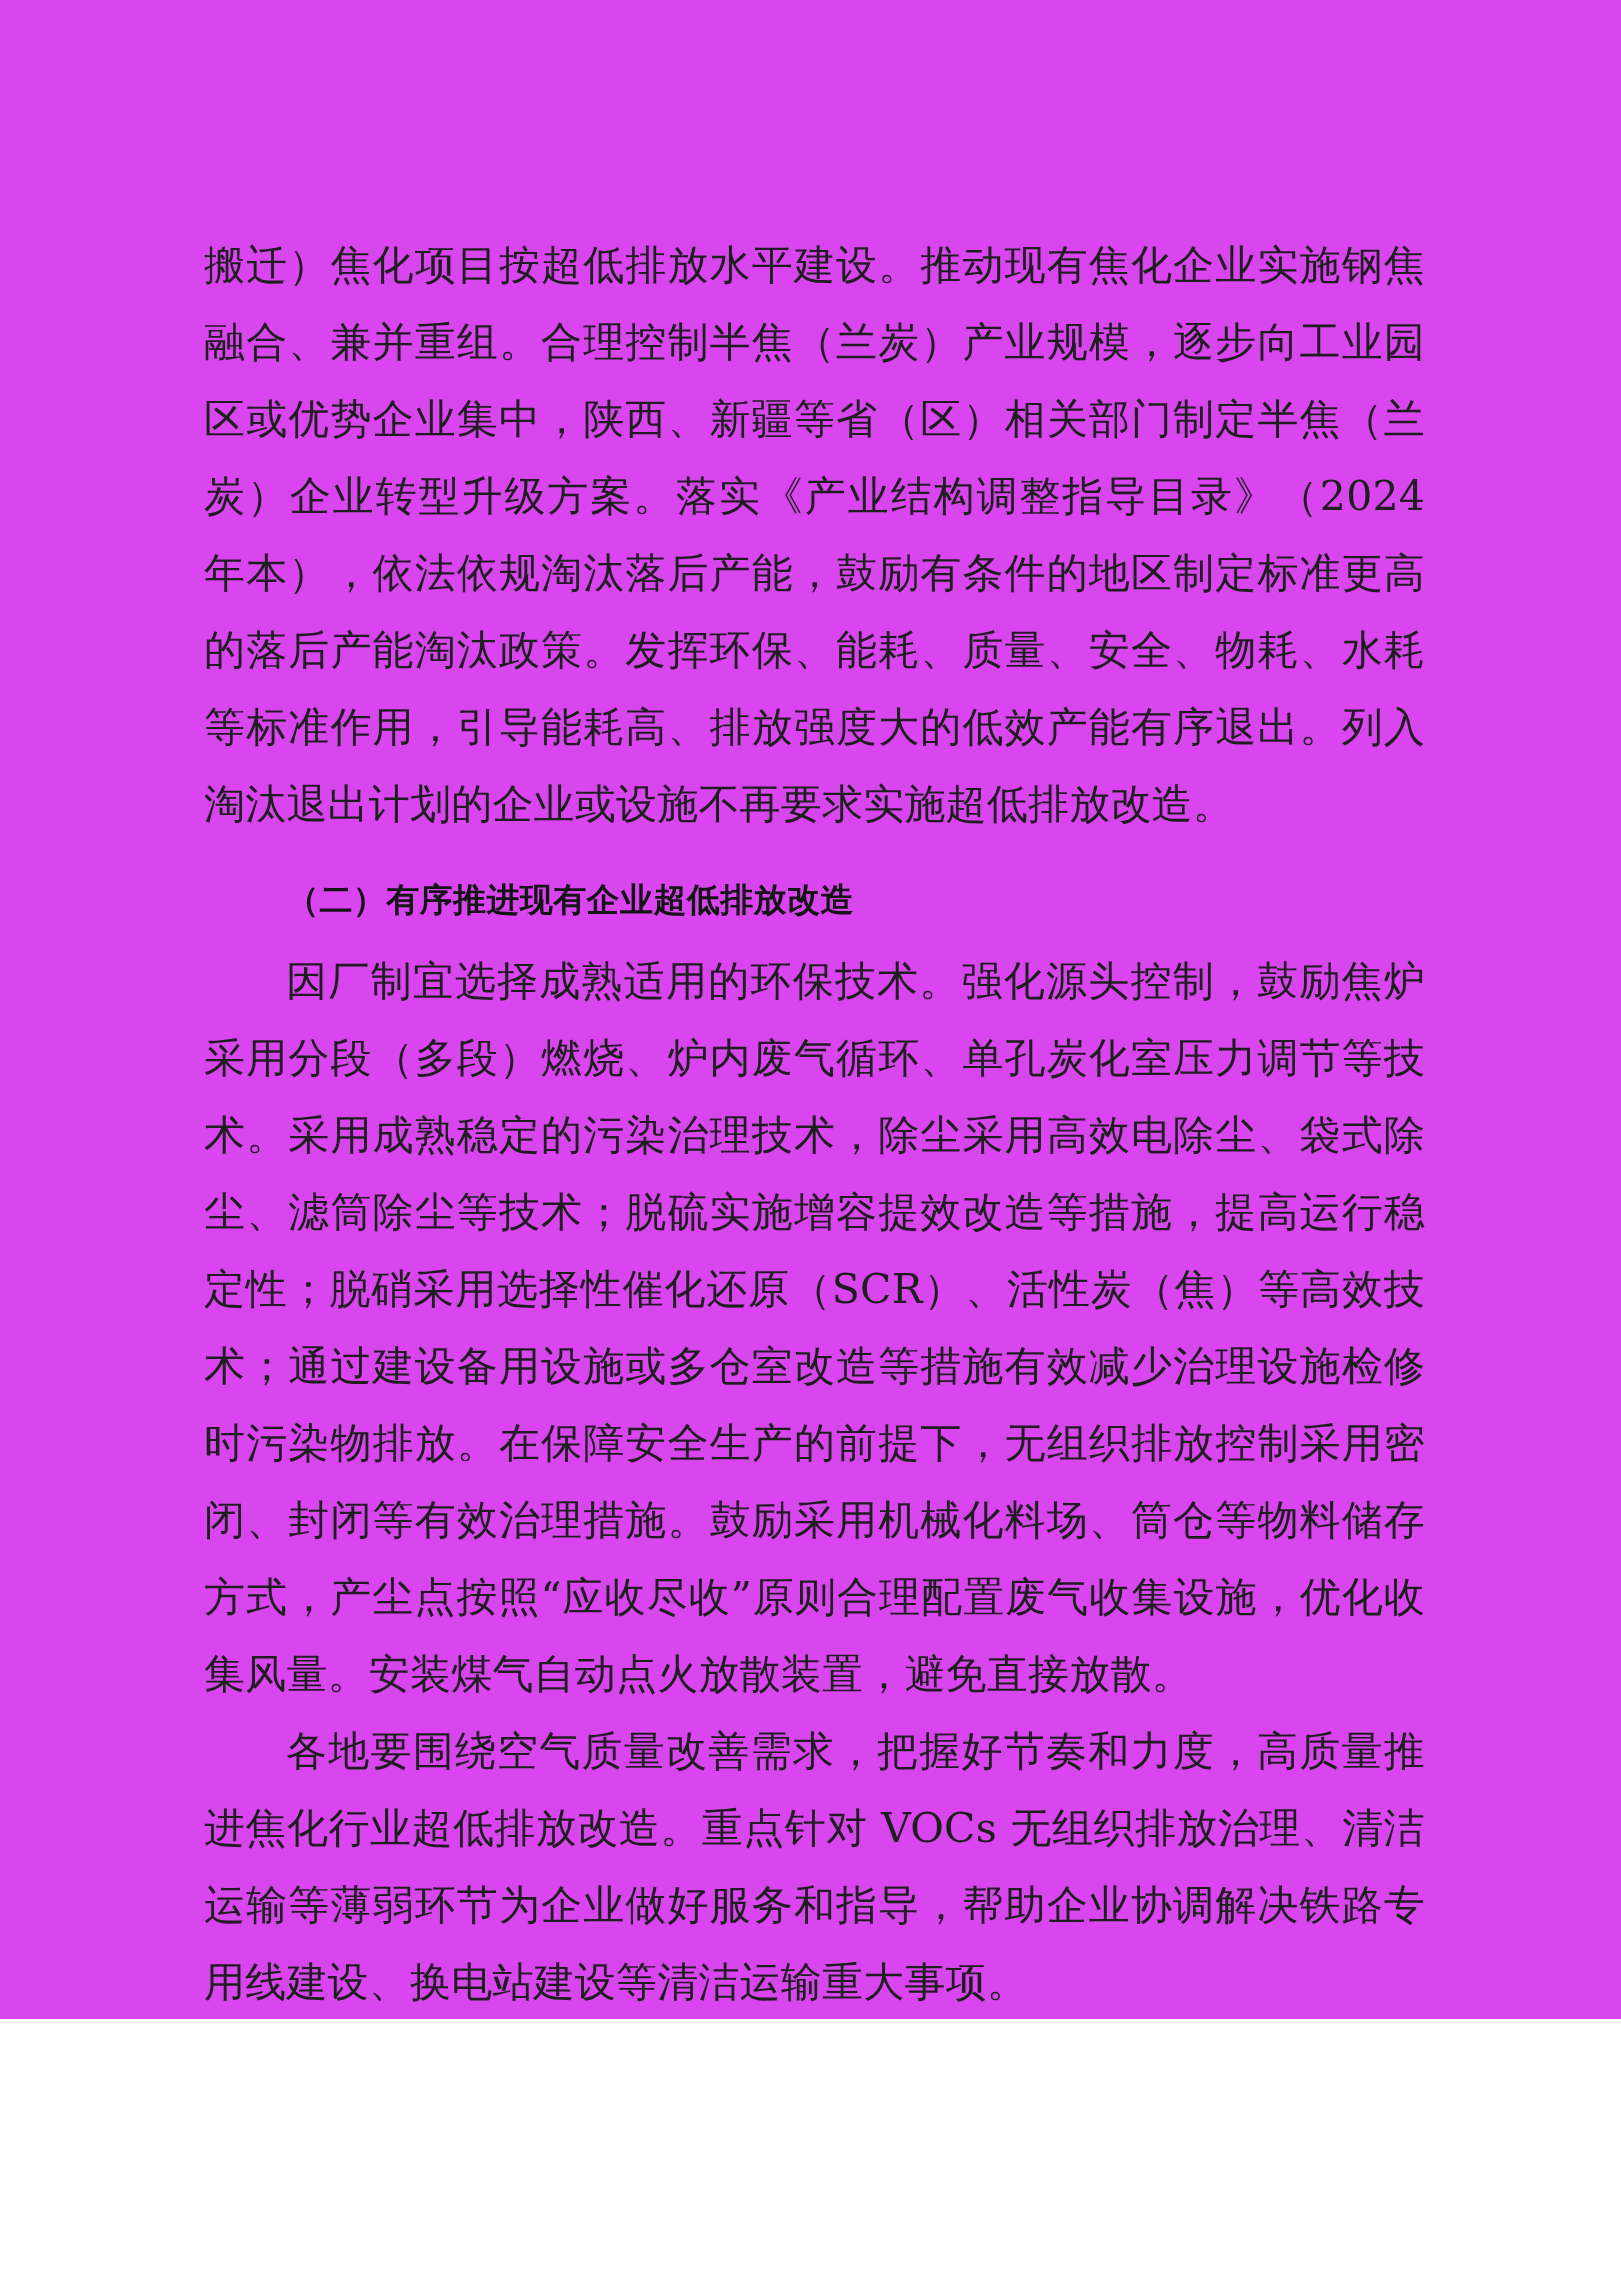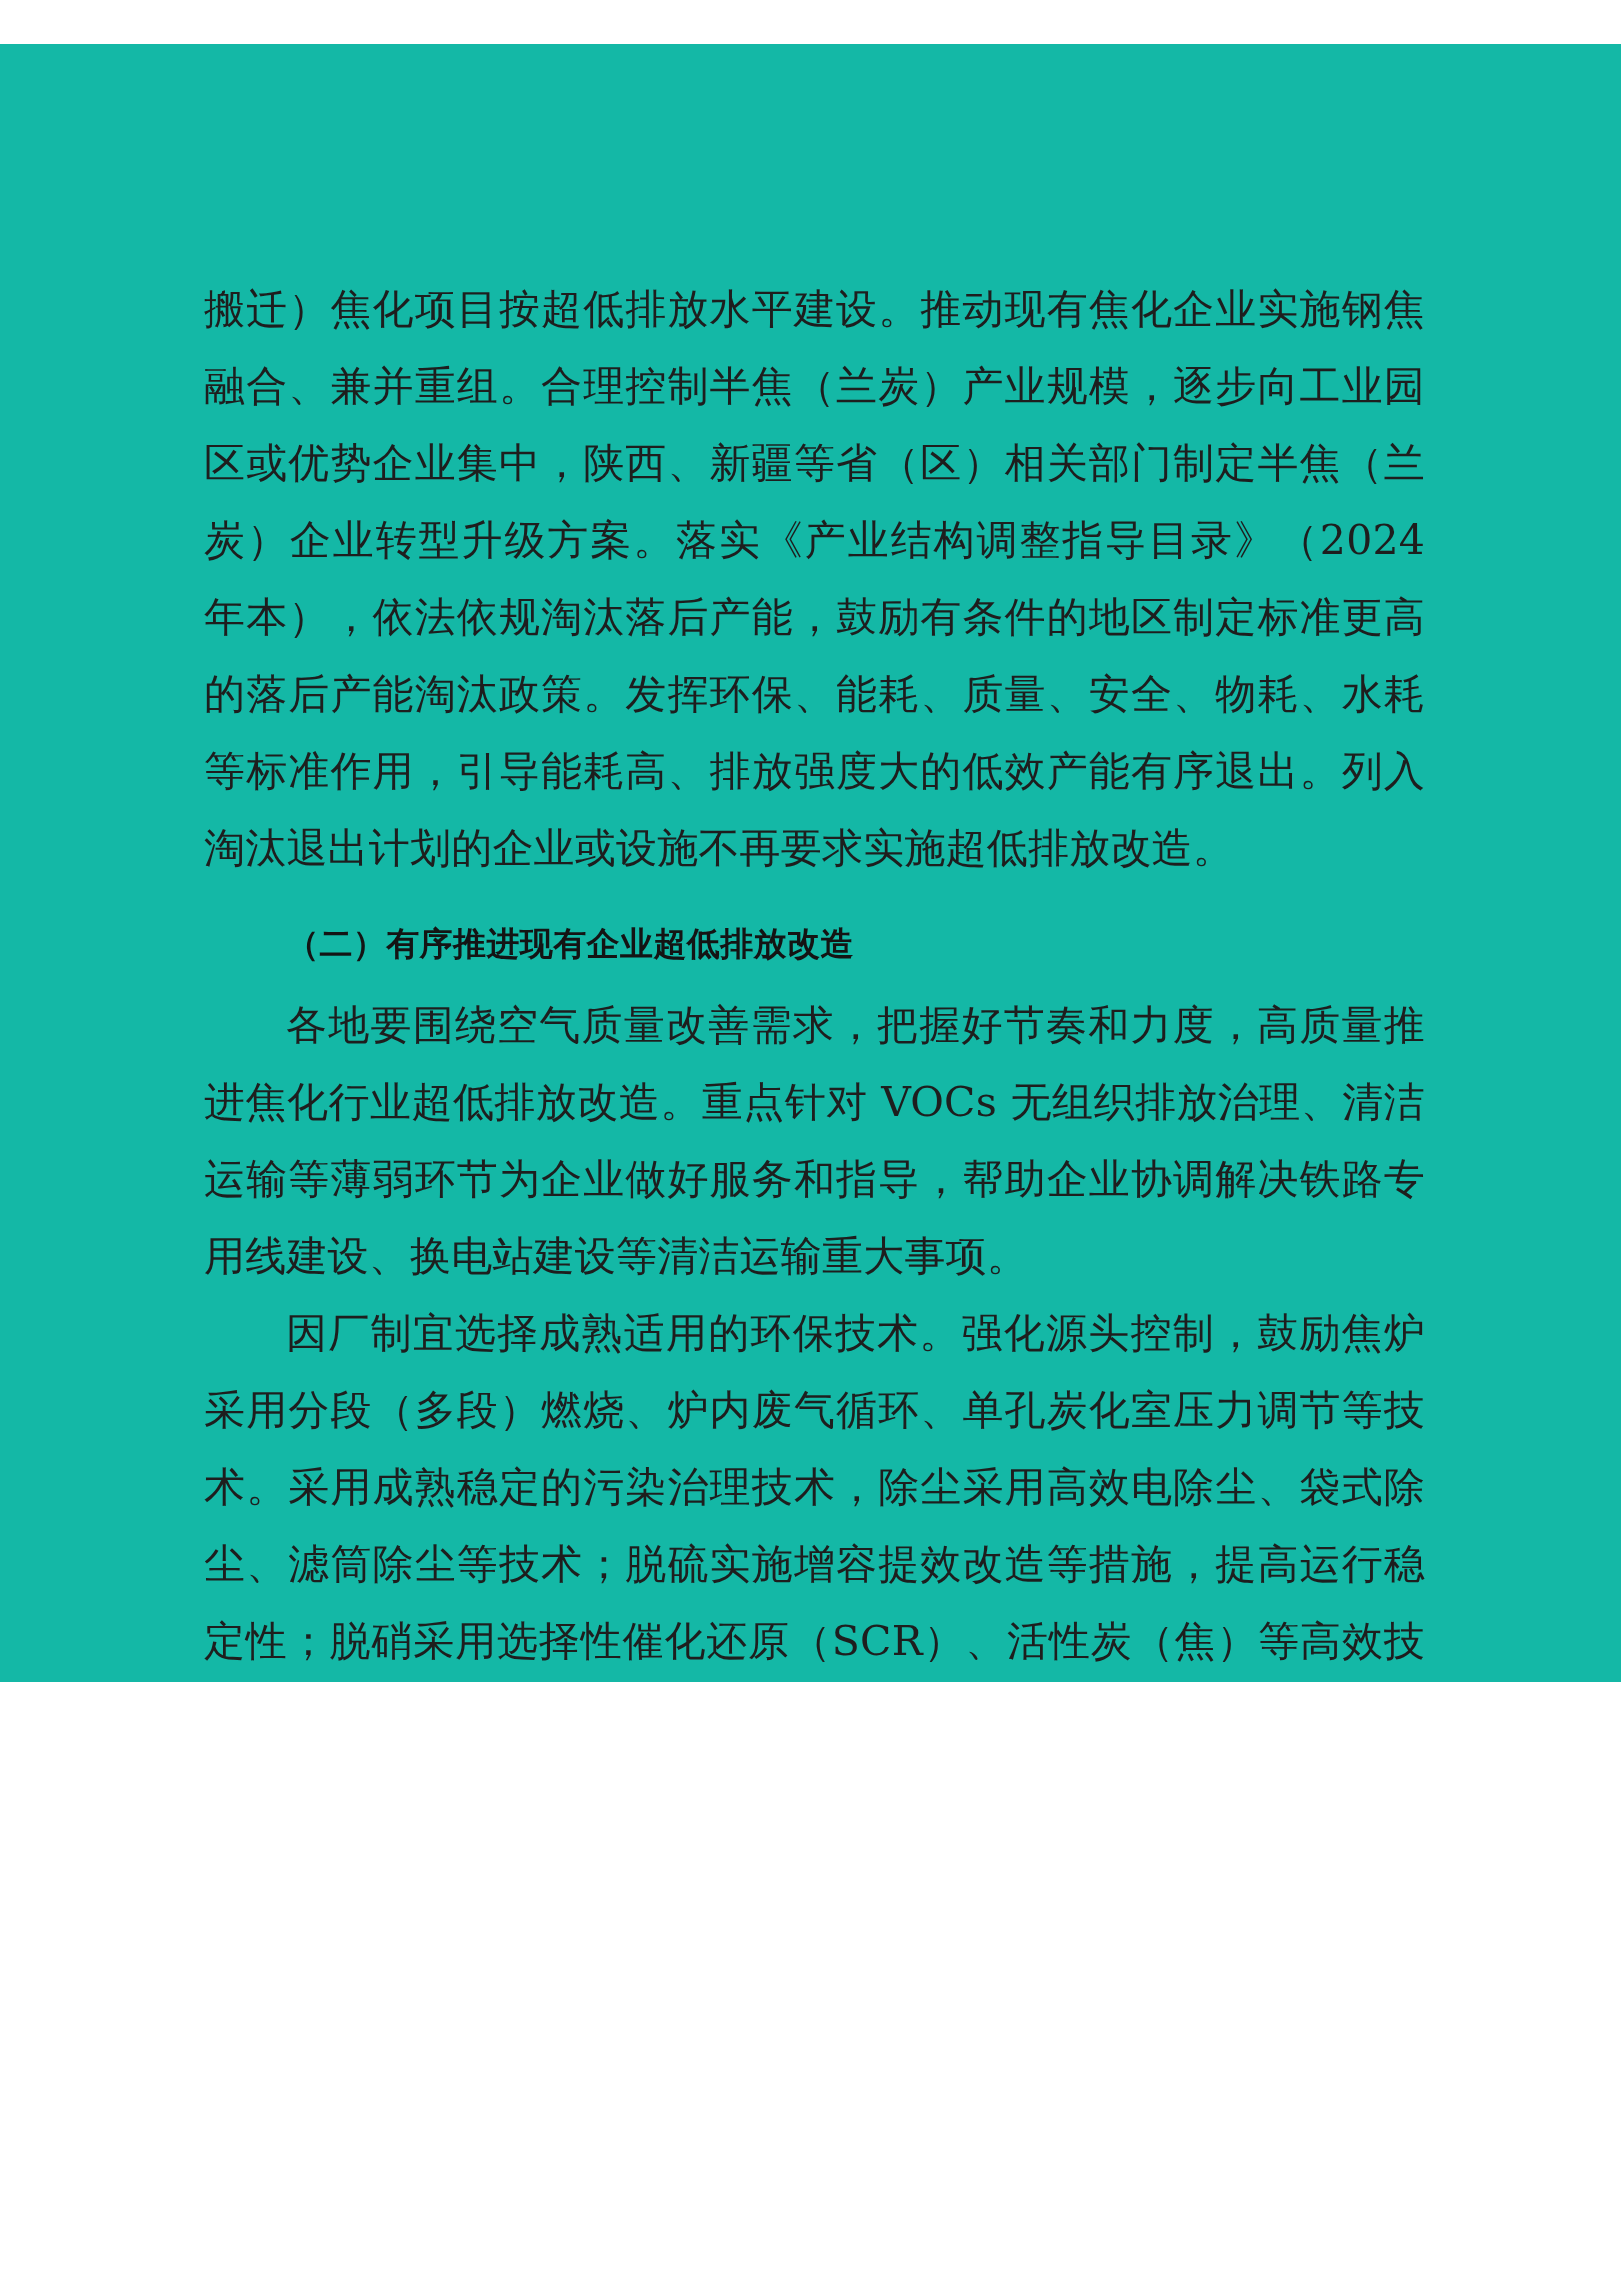--- a/index.html
+++ b/index.html
@@ -3,27 +3,26 @@
 <meta charset="utf-8">
 <style>
   html, body {
     margin: 0;
     padding: 0;
     background: #ffffff;
   }
   .page {
     position: relative;
     width: 1621px;
-    height: 1638px;
-    background: #14b8a6;
+    height: 2019px;
+    background: #d946ef;
     box-sizing: border-box;
     font-family: "DejaVu Serif", "Liberation Serif", serif;
     color: #1b1b1b;
     overflow: hidden;
-    margin-top: 44px;
   }
   .content {
     position: absolute;
     left: 204px;
     top: 227px;
     width: 1221px;
   }
   p.body-text {
     margin: 0;
     font-size: 41px;
@@ -65,23 +64,23 @@
 <body>
 
 <div class="page">
 
   <div class="content">
 
     <p class="body-text">搬迁）焦化项目按超低排放水平建设。推动现有焦化企业实施钢焦融合、兼并重组。合理控制半焦（兰炭）产业规模，逐步向工业园区或优势企业集中，陕西、新疆等省（区）相关部门制定半焦（兰炭）企业转型升级方案。落实《产业结构调整指导目录》（2024 年本），依法依规淘汰落后产能，鼓励有条件的地区制定标准更高的落后产能淘汰政策。发挥环保、能耗、质量、安全、物耗、水耗等标准作用，引导能耗高、排放强度大的低效产能有序退出。列入淘汰退出计划的企业或设施不再要求实施超低排放改造。</p>
 
     <h2 class="section-heading">（二）有序推进现有企业超低排放改造</h2>
 
+    <p class="body-text indent">因厂制宜选择成熟适用的环保技术。强化源头控制，鼓励焦炉采用分段（多段）燃烧、炉内废气循环、单孔炭化室压力调节等技术。采用成熟稳定的污染治理技术，除尘采用高效电除尘、袋式除尘、滤筒除尘等技术；脱硫实施增容提效改造等措施，提高运行稳定性；脱硝采用选择性催化还原（SCR）、活性炭（焦）等高效技术；通过建设备用设施或多仓室改造等措施有效减少治理设施检修时污染物排放。在保障安全生产的前提下，无组织排放控制采用密闭、封闭等有效治理措施。鼓励采用机械化料场、筒仓等物料储存方式，产尘点按照“应收尽收”原则合理配置废气收集设施，优化收集风量。安装煤气自动点火放散装置，避免直接放散。</p>
+
     <p class="body-text indent">各地要围绕空气质量改善需求，把握好节奏和力度，高质量推进焦化行业超低排放改造。重点针对 VOCs 无组织排放治理、清洁运输等薄弱环节为企业做好服务和指导，帮助企业协调解决铁路专用线建设、换电站建设等清洁运输重大事项。</p>
-
-    <p class="body-text indent">因厂制宜选择成熟适用的环保技术。强化源头控制，鼓励焦炉采用分段（多段）燃烧、炉内废气循环、单孔炭化室压力调节等技术。采用成熟稳定的污染治理技术，除尘采用高效电除尘、袋式除尘、滤筒除尘等技术；脱硫实施增容提效改造等措施，提高运行稳定性；脱硝采用选择性催化还原（SCR）、活性炭（焦）等高效技术；通过建设备用设施或多仓室改造等措施有效减少治理设施检修时污染物排放。在保障安全生产的前提下，无组织排放控制采用密闭、封闭等有效治理措施。鼓励采用机械化料场、筒仓等物料储存方式，产尘点按照“应收尽收”原则合理配置废气收集设施，优化收集风量。安装煤气自动点火放散装置，避免直接放散。</p>
 
   </div>
 
   <div class="pager">
     <span class="dash">—</span><span class="num">20</span><span class="dash">—</span>
   </div>
 
 </div>
 
 

